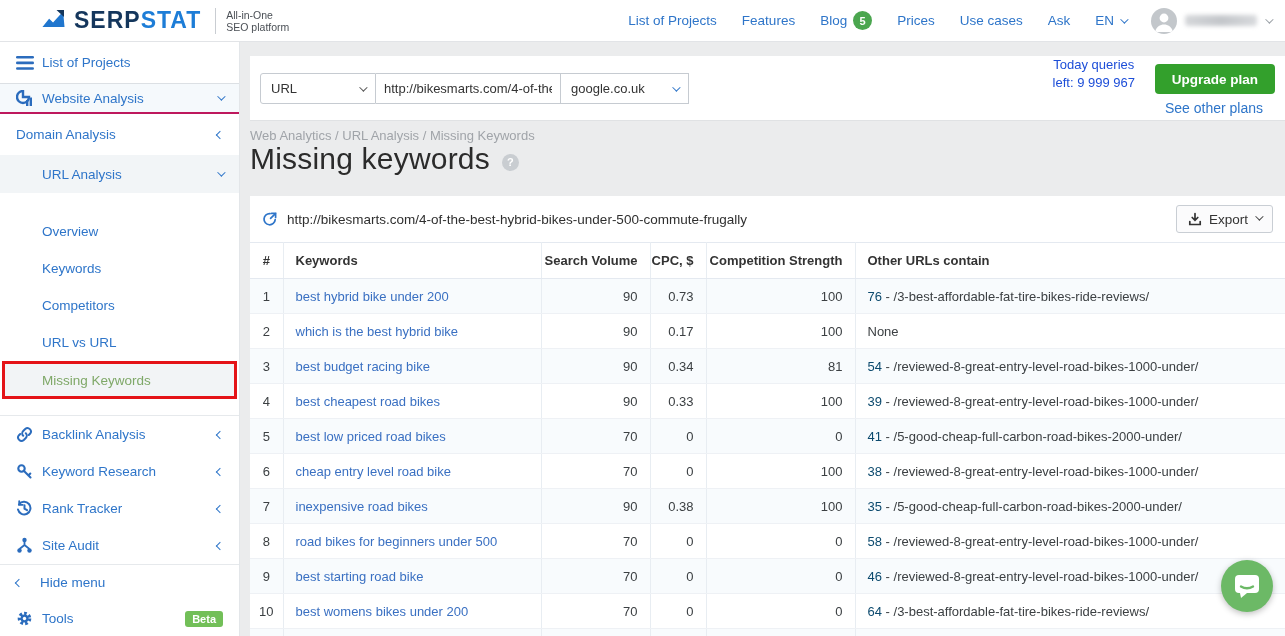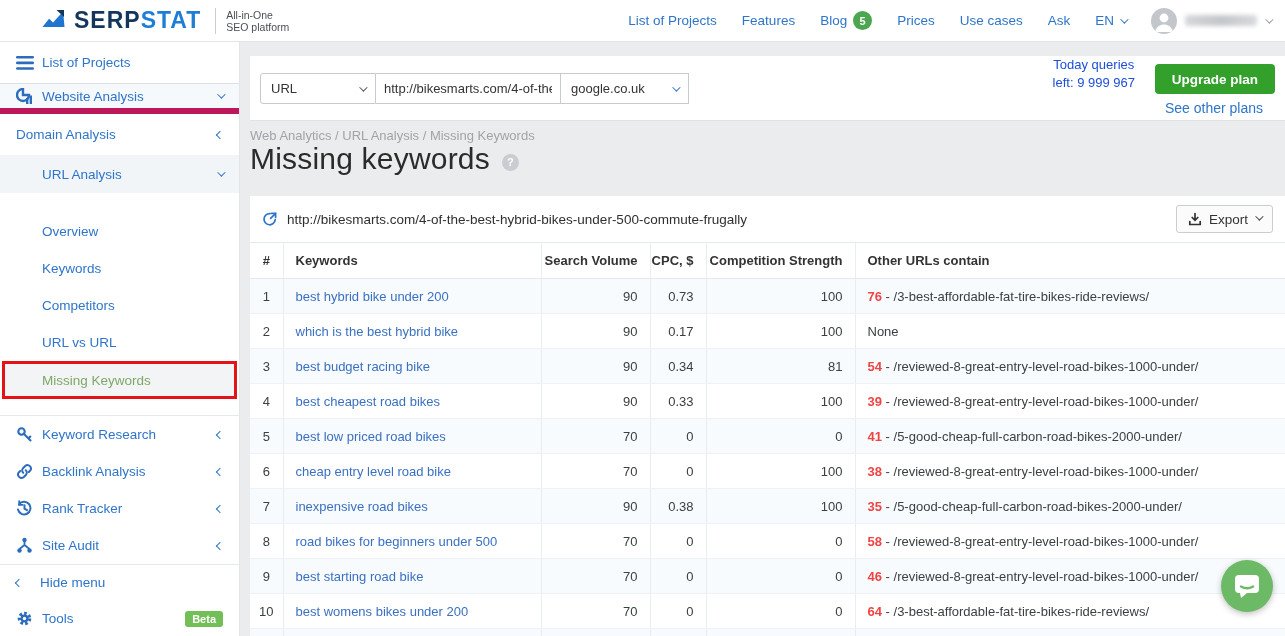--- a/index.html
+++ b/index.html
@@ -33,21 +33,21 @@
   .user-chev { color:#9aa0a6; }
 
   
   .sidebar { position:absolute; top:42px; left:0; width:240px; bottom:0; background:#fff;
              border-right:1px solid #e3e6e9; z-index:20; font-size:13.5px; font-weight:500; color:#2e75c9; }
   .side-row { display:flex; align-items:center; padding:0 16px; cursor:pointer; }
   .side-row .icon-box { width:26px; display:flex; align-items:center; color:#2b6cbd; }
   .side-row .lbl { white-space:nowrap; }
   .side-row .chev { margin-left:auto; color:#2e75c9; }
   .row-lop { height:42px; border-bottom:1px solid #dce0e4; }
-  .row-wa { height:30px; background:#f5f9fc; border-bottom:6px solid #be185d; }
+  .row-wa { height:30px; background:#f5f9fc; border-bottom:2px solid #be185d; }
   .row-da { height:41px; }
   .row-ua { height:38px; background:#f2f5f7; padding-left:42px; }
   .side-spacer { height:20px; }
   .sub-row { height:37px; padding-left:42px; display:flex; align-items:center; cursor:pointer; }
   .missing-box { margin:0 2px; height:38px; border:3px solid #e41317; background:#f2f4f6;
                  display:flex; align-items:center; padding-left:37px; }
   .missing-box .lbl { color:#7fa868; }
   .side-divider { border-top:1px solid #e6e9ec; margin-top:16px; }
   .tool-row { height:37px; }
   .beta-badge { margin-left:auto; background:#72bf58; color:#fff; font-size:11px; font-weight:700;
@@ -101,21 +101,21 @@
   .col-num   { width:33px; }
   .col-kw    { width:258px; }
   .col-sv    { width:109px; }
   .col-cpc   { width:56px; }
   .col-comp  { width:149px; }
   .col-other { width:430px; }
   .ta-l { text-align:left; padding-left:12px; }
   .ta-r { text-align:right; padding-right:12px; }
   .ta-c { text-align:center; }
   td a.kw-link { color:#3a70c2; text-decoration:none; cursor:pointer; }
-  td.other-cell b { color:#ef4444; font-weight:700; }
+  td.other-cell b { color:#0c4a6e; font-weight:400; }
   tr.partial td { height:8px; border-bottom:none; }
 
   .chat-widget { position:absolute; right:12px; bottom:24px; width:52px; height:52px; border-radius:50%;
                  background:#6cb966; box-shadow:0 2px 6px rgba(0,0,0,.25); display:flex; align-items:center;
                  justify-content:center; cursor:pointer; z-index:40; }
 </style>
 </head>
 <body>
 
 <div class="app">
@@ -210,37 +210,37 @@
       </div>
 
     <div class="missing-box">
       <span class="lbl">Missing Keywords</span>
     </div>
 
     <div class="side-divider"></div>
 
     <div class="side-row tool-row">
       <span class="icon-box">
+        <svg width="17" height="17" viewBox="0 0 17 17" fill="none" stroke="#2b6cbd" stroke-width="2" stroke-linecap="round">
+          <path d="M9.8 7.2a3.4 3.4 0 0 1 0 4.8l-2 2a3.4 3.4 0 0 1-4.8-4.8l1.2-1.2"></path>
+          <path d="M7.2 9.8a3.4 3.4 0 0 1 0-4.8l2-2a3.4 3.4 0 0 1 4.8 4.8l-1.2 1.2"></path>
+        </svg>
+      </span>
+      <span class="lbl">Backlink Analysis</span>
+      <span class="chev left"></span>
+    </div>
+
+    <div class="side-row tool-row">
+      <span class="icon-box">
         <svg width="17" height="17" viewBox="0 0 17 17" fill="none" stroke="#2b6cbd" stroke-width="2.1" stroke-linecap="round">
           <circle cx="5.5" cy="5.5" r="3.2"></circle>
             <path d="M8 8l6.5 6.5M12.4 12.4l1.9-1.9"></path>
         </svg>
       </span>
       <span class="lbl">Keyword Research</span>
-      <span class="chev left"></span>
-    </div>
-
-    <div class="side-row tool-row">
-      <span class="icon-box">
-        <svg width="17" height="17" viewBox="0 0 17 17" fill="none" stroke="#2b6cbd" stroke-width="2" stroke-linecap="round">
-          <path d="M9.8 7.2a3.4 3.4 0 0 1 0 4.8l-2 2a3.4 3.4 0 0 1-4.8-4.8l1.2-1.2"></path>
-          <path d="M7.2 9.8a3.4 3.4 0 0 1 0-4.8l2-2a3.4 3.4 0 0 1 4.8 4.8l-1.2 1.2"></path>
-        </svg>
-      </span>
-      <span class="lbl">Backlink Analysis</span>
       <span class="chev left"></span>
     </div>
 
     <div class="side-row tool-row">
       <span class="icon-box">
         <svg width="17" height="17" viewBox="0 0 17 17" fill="none" stroke="#2b6cbd" stroke-width="2" stroke-linecap="round">
           <path d="M3 4.5a6.3 6.3 0 1 1-1 5"></path>
           <path d="M3.2 1.2v3.6h3.6" stroke-width="1.8"></path>
           <path d="M8.5 5.3v3.4l2.5 1.5"></path>
         </svg>

